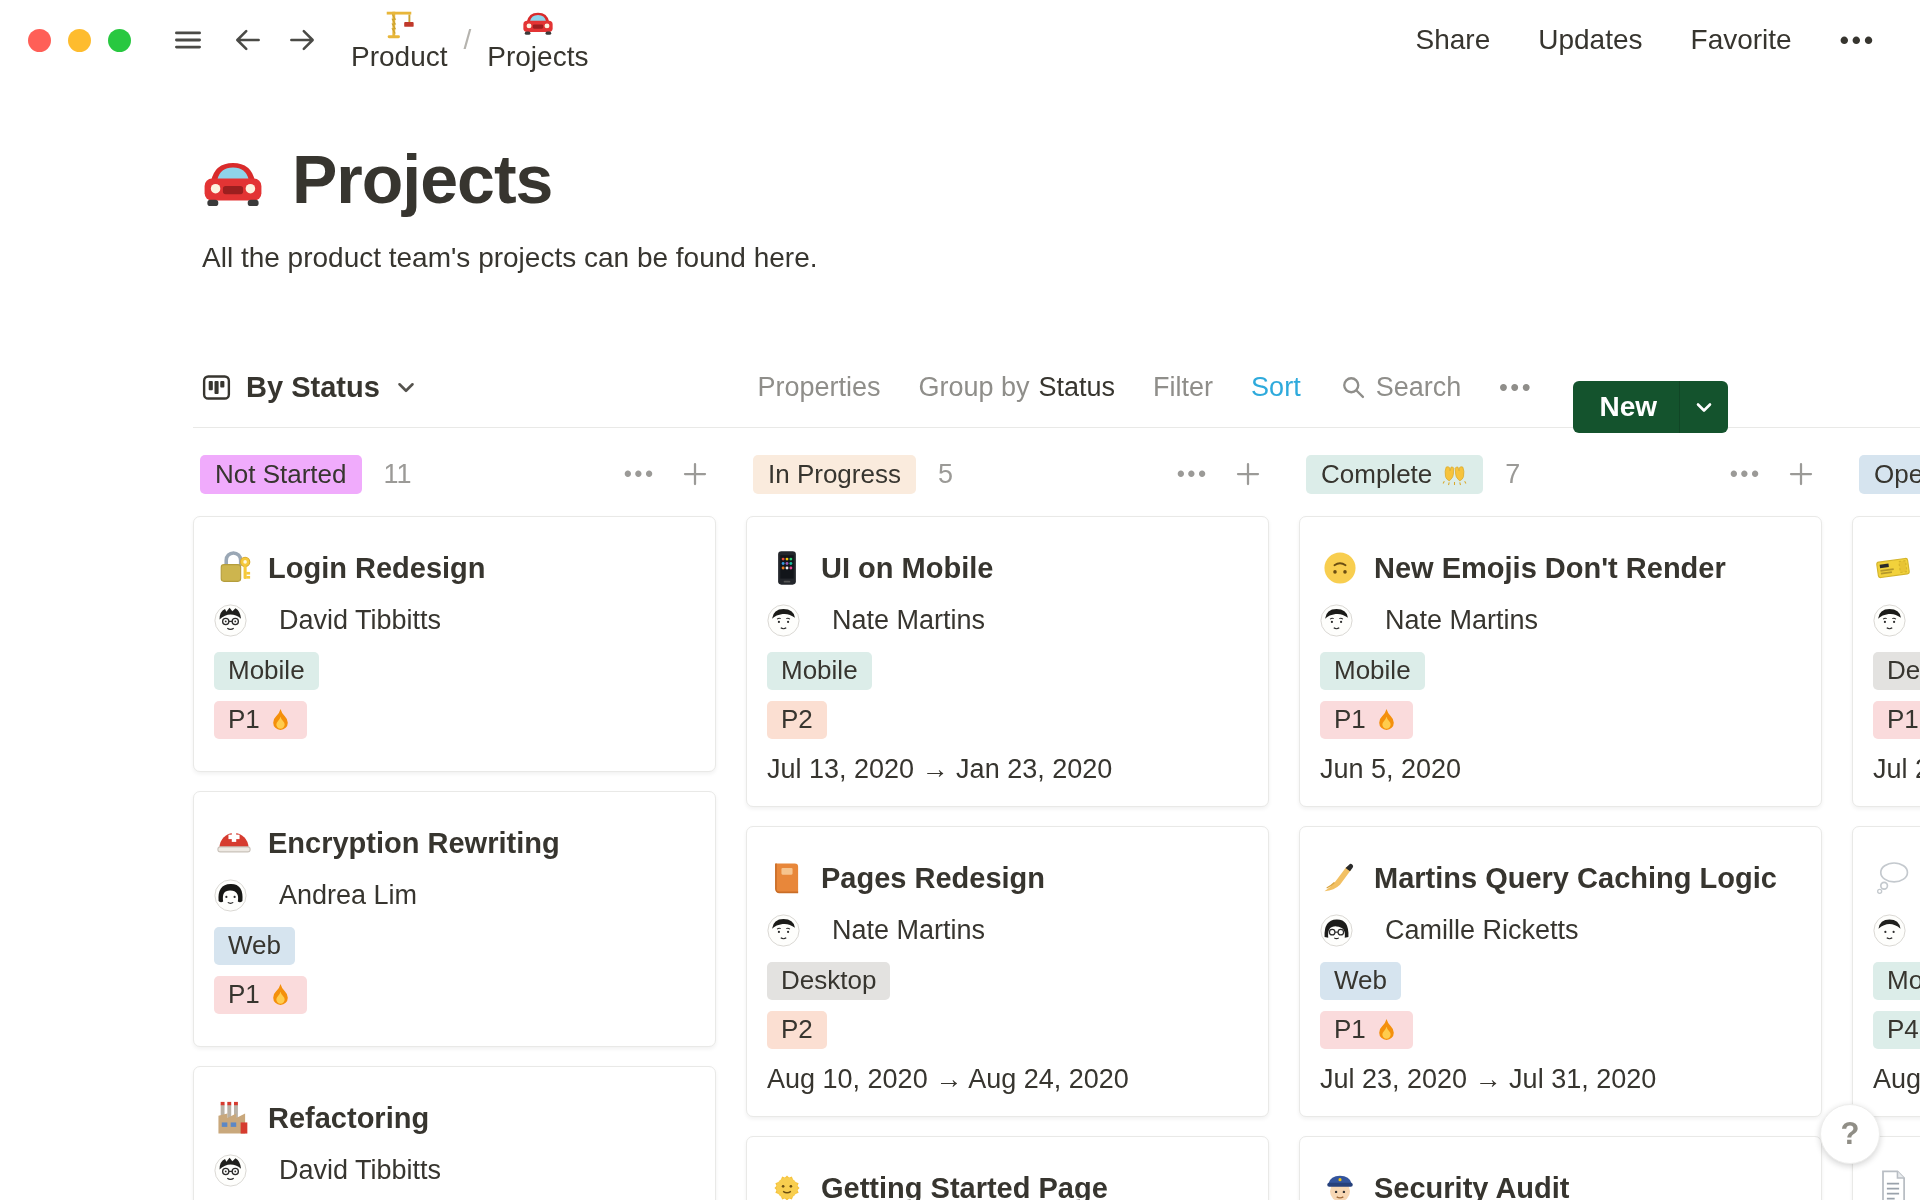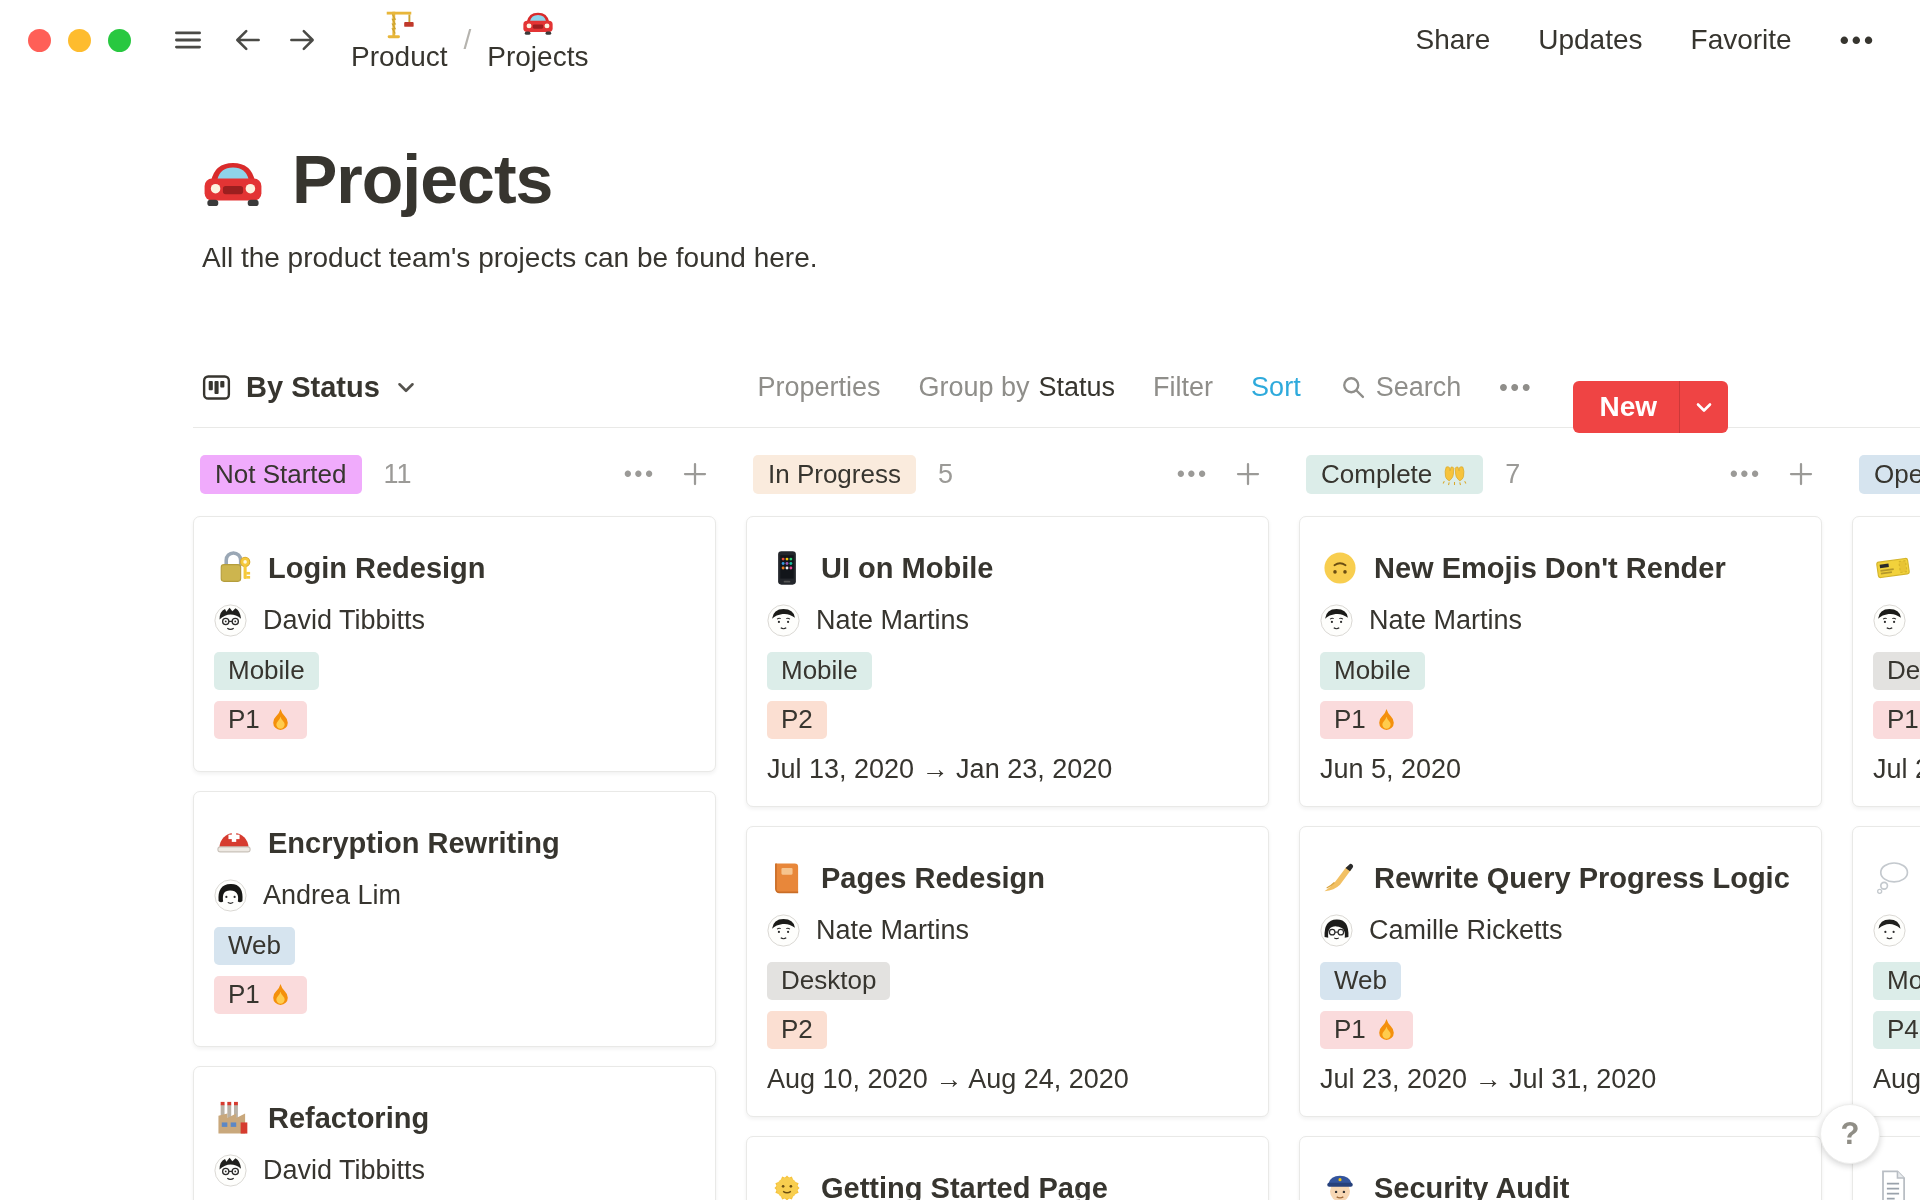--- a/index.html
+++ b/index.html
@@ -52,21 +52,21 @@
   .badge .emoji{width:27px;height:27px;}
   .count{font-size:27px;color:#9b9a97;margin-left:22px;}
   .hicon{color:#9b9a97;margin-left:24px;display:flex;align-items:center;}
   .hdots{letter-spacing:3px;font-size:22px;font-weight:700;}
   .hplus svg{width:30px;height:30px;}
   .cards{margin-top:22px;display:flex;flex-direction:column;gap:19px;}
   .card{background:#fff;border:1px solid #e9e9e7;border-radius:7px;
     box-shadow:0 2px 4px rgba(15,15,15,.06);padding:19px 20px 21px;}
   .card-title{display:flex;align-items:center;gap:14px;font-size:29px;font-weight:600;margin-bottom:16px;margin-top:12px;}
   .card-title .emoji{width:40px;height:40px;flex:0 0 40px;}
-  .person{display:flex;align-items:center;gap:16px;font-size:27px;margin-bottom:15px;}
+  .person{display:flex;align-items:center;gap:32px;font-size:27px;margin-bottom:15px;}
   .avatar{width:33px;height:33px;flex:0 0 33px;}
   .avatar svg{width:100%;height:100%;display:block;}
   .tag-row{margin-bottom:11px;}
   .tag{display:inline-flex;align-items:center;gap:8px;font-size:26px;padding:3px 14px 4px;border-radius:5px;white-space:nowrap;}
   .tag .emoji{width:25px;height:25px;}
   .date{font-size:27px;margin-top:15px;white-space:nowrap;}
   
   .help-btn{position:fixed;left:1820px;top:1104px;width:58px;height:58px;border-radius:50%;
     background:#fff;border:1px solid #ededec;box-shadow:0 2px 6px rgba(15,15,15,.18);
     display:flex;align-items:center;justify-content:center;font-size:31px;font-weight:600;color:#908e86;z-index:9;}
@@ -191,21 +191,21 @@
       <span class="tool">
         <span class="emoji sicon">
           <svg viewBox="0 0 24 24">
               <circle cx="10.5" cy="10.5" r="6" fill="none" stroke="#8f8e8a" stroke-width="2"></circle>
               <path d="M15.2 15.2l5.3 5.3" stroke="#8f8e8a" stroke-width="2" stroke-linecap="round"></path>
             </svg>
         </span>
         <span>Search</span>
       </span>
       <span class="tool tool-dots">•••</span>
-      <div class="new-btn" style="background: #ef4444; margin-top: 40px;">
+      <div class="new-btn" style="background: #14532d; margin-top: 40px;">
         <span class="nlabel">New</span>
         <span class="ndiv"></span>
         <span class="nchev">
           <svg viewBox="0 0 24 24">
               <path d="M6 9.5l6 6 6-6" stroke="#fff" stroke-width="2.6" fill="none" stroke-linecap="round" stroke-linejoin="round"></path>
             </svg>
         </span>
       </div>
     </div>
 
@@ -505,21 +505,21 @@
             </div>
             <div class="card">
               <div class="card-title">
                 <span class="emoji ">
                   <svg viewBox="0 0 36 36">
                     <path d="M4 30q6-4 10-9l9-12q1.5-2 3.5-.5 2 1.5.5 3.5l-9 12q-5 5-14 6z" fill="#f2c063"></path>
                     <path d="M23 9l4 3 2.5-3.5q1-1.5-.5-2.7-1.7-1.2-2.8.3z" fill="#2b2b2b"></path>
                     <path d="M6 27q4-2 7-5" stroke="#d9a541" stroke-width="1.2" fill="none"></path>
                   </svg>
                 </span>
-                <span>Rewrite Query Progress Logic</span>
+                <span>Martins Query Caching Logic</span>
               </div>
               <div class="person">
                 <span class="avatar">
                   <svg viewBox="0 0 36 36">
                     <circle cx="18" cy="18" r="17" fill="#fefefc" stroke="#d6d4d0"></circle>
                     <path d="M5 25Q4 6.5 18 6t13 19l-4 1Q28.5 14 18 13.5T9 26z" fill="#1c1c1a"></path>
                     <circle cx="13.3" cy="19.8" r="3" fill="none" stroke="#2b2b2b" stroke-width="1.3"></circle>
                     <circle cx="22.7" cy="19.8" r="3" fill="none" stroke="#2b2b2b" stroke-width="1.3"></circle>
                     <path d="M16.3 19.8h3.4" stroke="#2b2b2b" stroke-width="1.3"></path>
                     <path d="M15.5 26q2.5 1.8 5 0" stroke="#2b2b2b" stroke-width="1.2" fill="none"></path>

